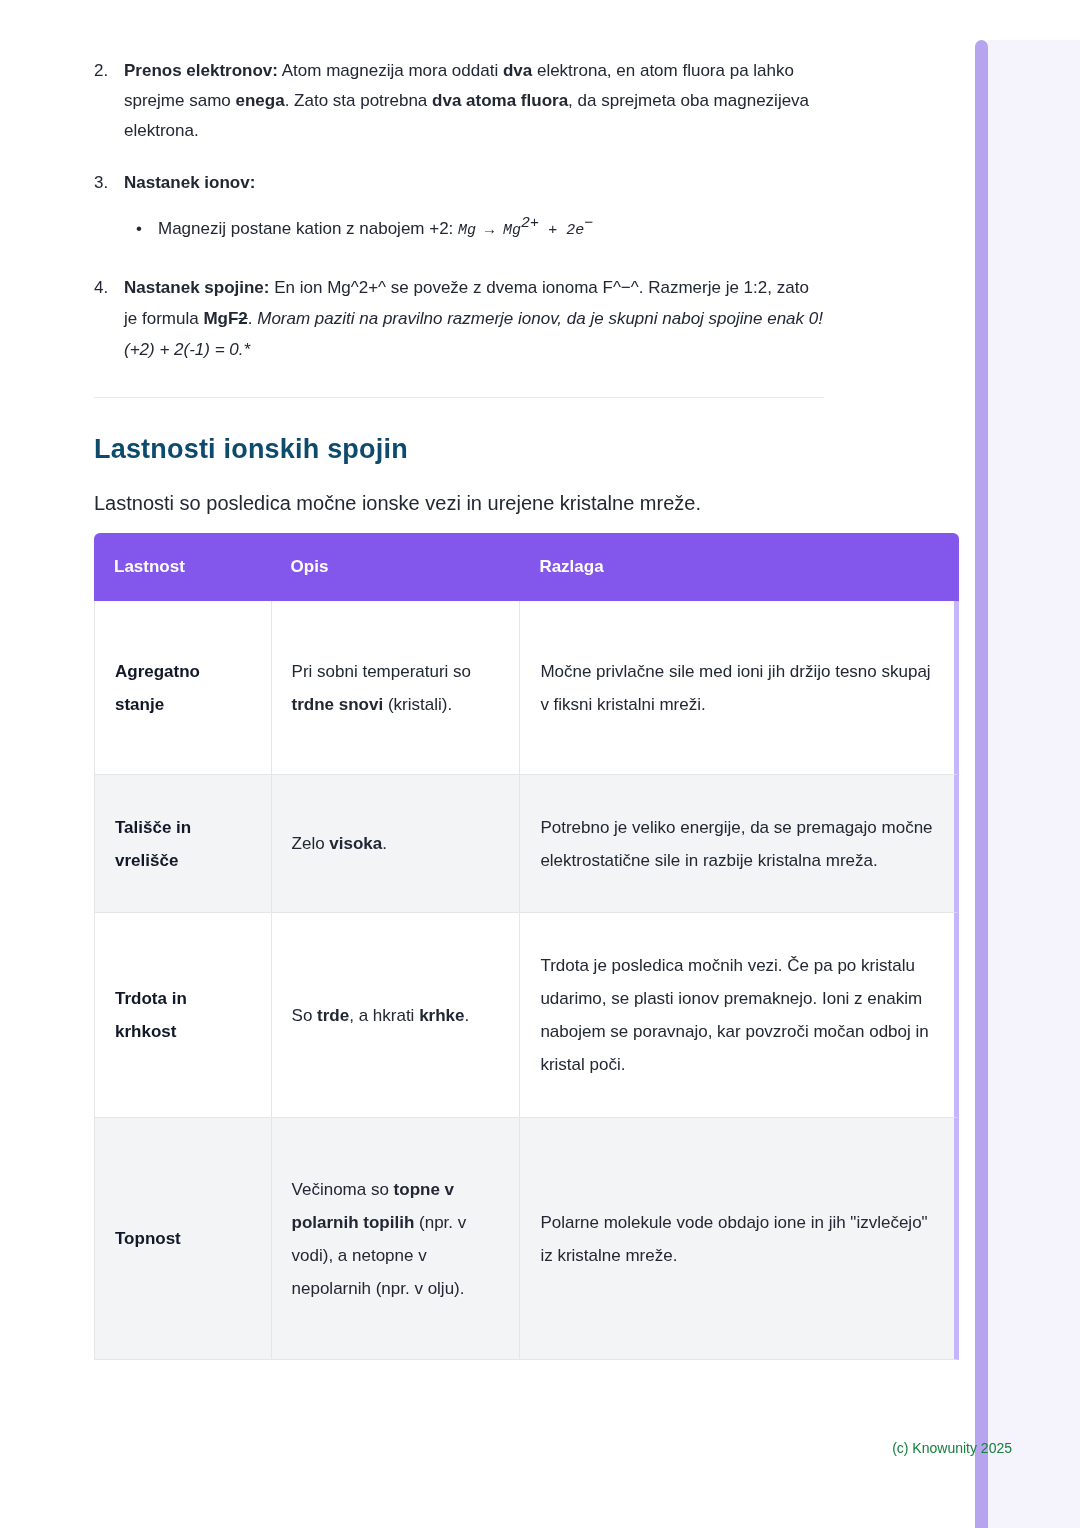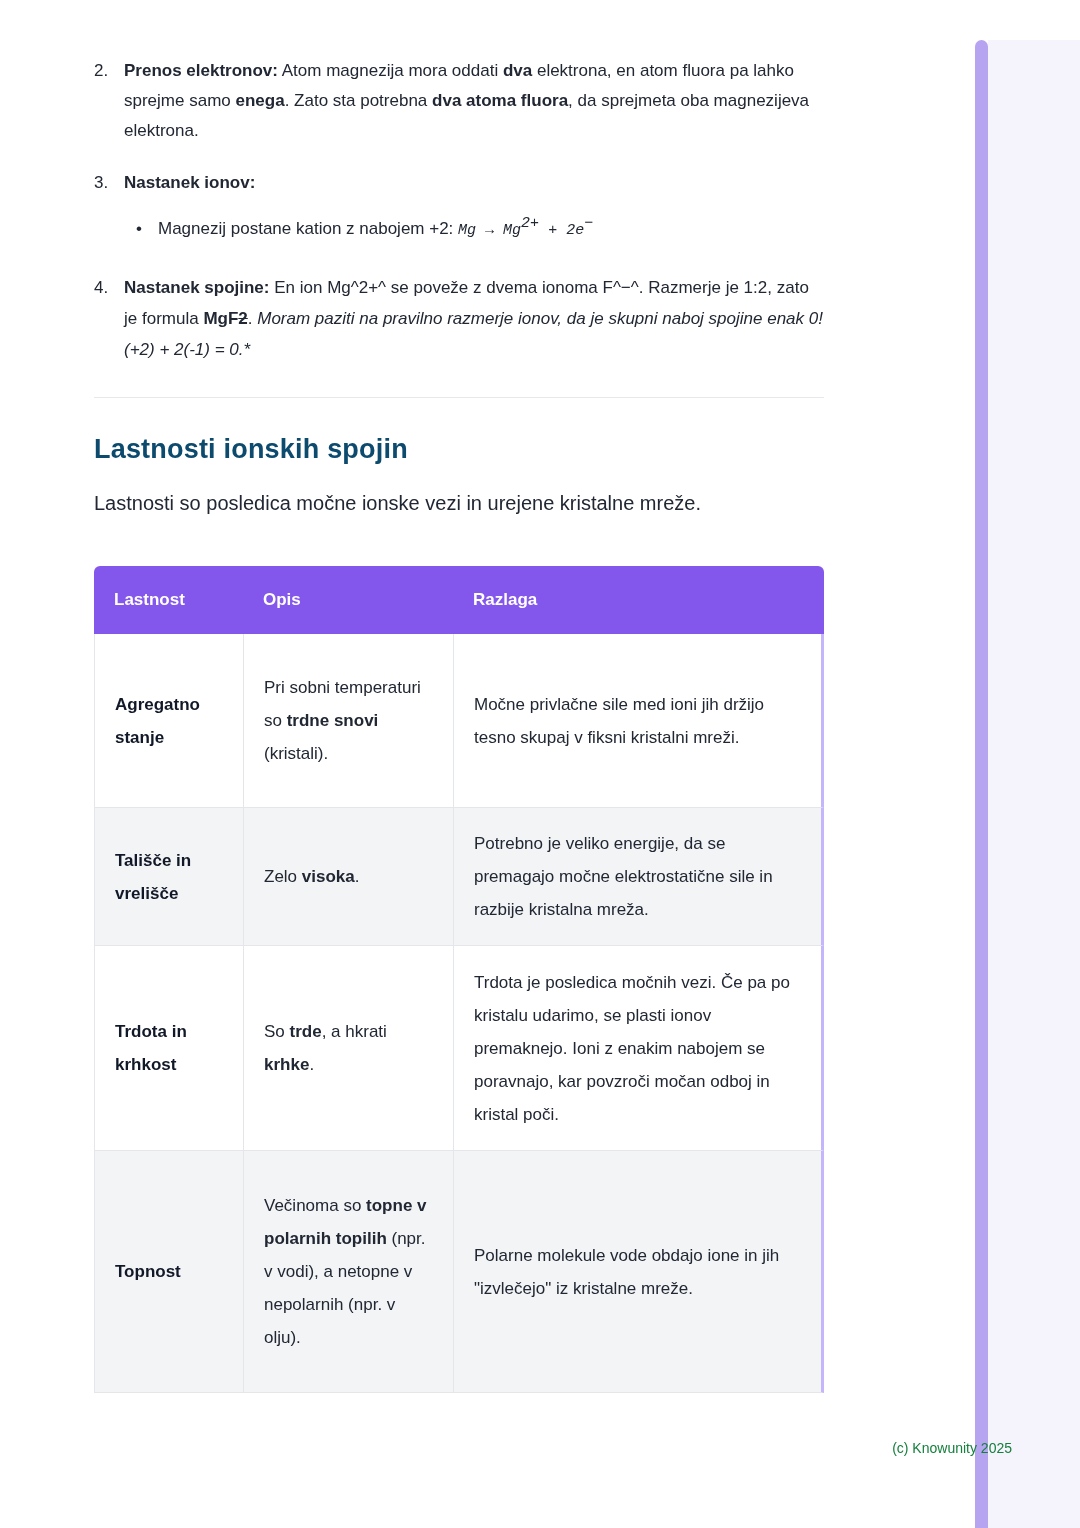--- a/index.html
+++ b/index.html
@@ -31,34 +31,34 @@
   .dot::before { content:"\2022"; font-size:17px; }
   .btext { flex:1; }
   .item4 { margin-top:26px; line-height:31px; }
 
   .divider { border:none; border-top:1px solid #e7e8ec; margin-top:32px; width:730px; }
 
   .section-heading { margin-top:36px; font-size:27px; font-weight:700; color:#0c4a6e; letter-spacing:0.2px; }
   .intro { margin-top:24px; font-size:20px; line-height:28px; }
 
   
-  table.props { margin-top:49px; border-collapse:separate; border-spacing:0; width:730px; font-size:17px; }
+  table.props { margin-top:16px; border-collapse:separate; border-spacing:0; width:865px; font-size:17px; }
   table.props th {
     background:#8457ec; color:#ffffff; font-weight:700; text-align:left;
     padding:0 20px; height:68px; vertical-align:middle; font-size:17px;
   }
   table.props th:first-child { border-top-left-radius:6px; }
   table.props th:last-child { border-top-right-radius:6px; }
   table.props td {
     vertical-align:middle; padding:18px 20px; line-height:33px;
     border-bottom:1px solid #e4e6ea; background:#ffffff;
   }
   table.props td:first-child { border-left:1px solid #e4e6ea; font-weight:700; color:#111827; }
   table.props td + td { border-left:1px solid #e4e6ea; }
-  table.props td:last-child { border-right:3px solid #c4b5fd; }
+  table.props td:last-child { border-right:5px solid #c4b5fd; }
   tr.alt td { background:#f3f4f6; }
   .c1 { width:149px; } .c2 { width:210px; } .c3 { width:371px; }
 
   
   .scrollbar {
     position:absolute; left:975px; top:40px; width:13px; height:1488px;
     background:#b7a4f1; border-radius:7px 7px 0 0;
   }
   .right-panel {
     position:absolute; left:988px; top:40px; width:92px; height:1488px;

